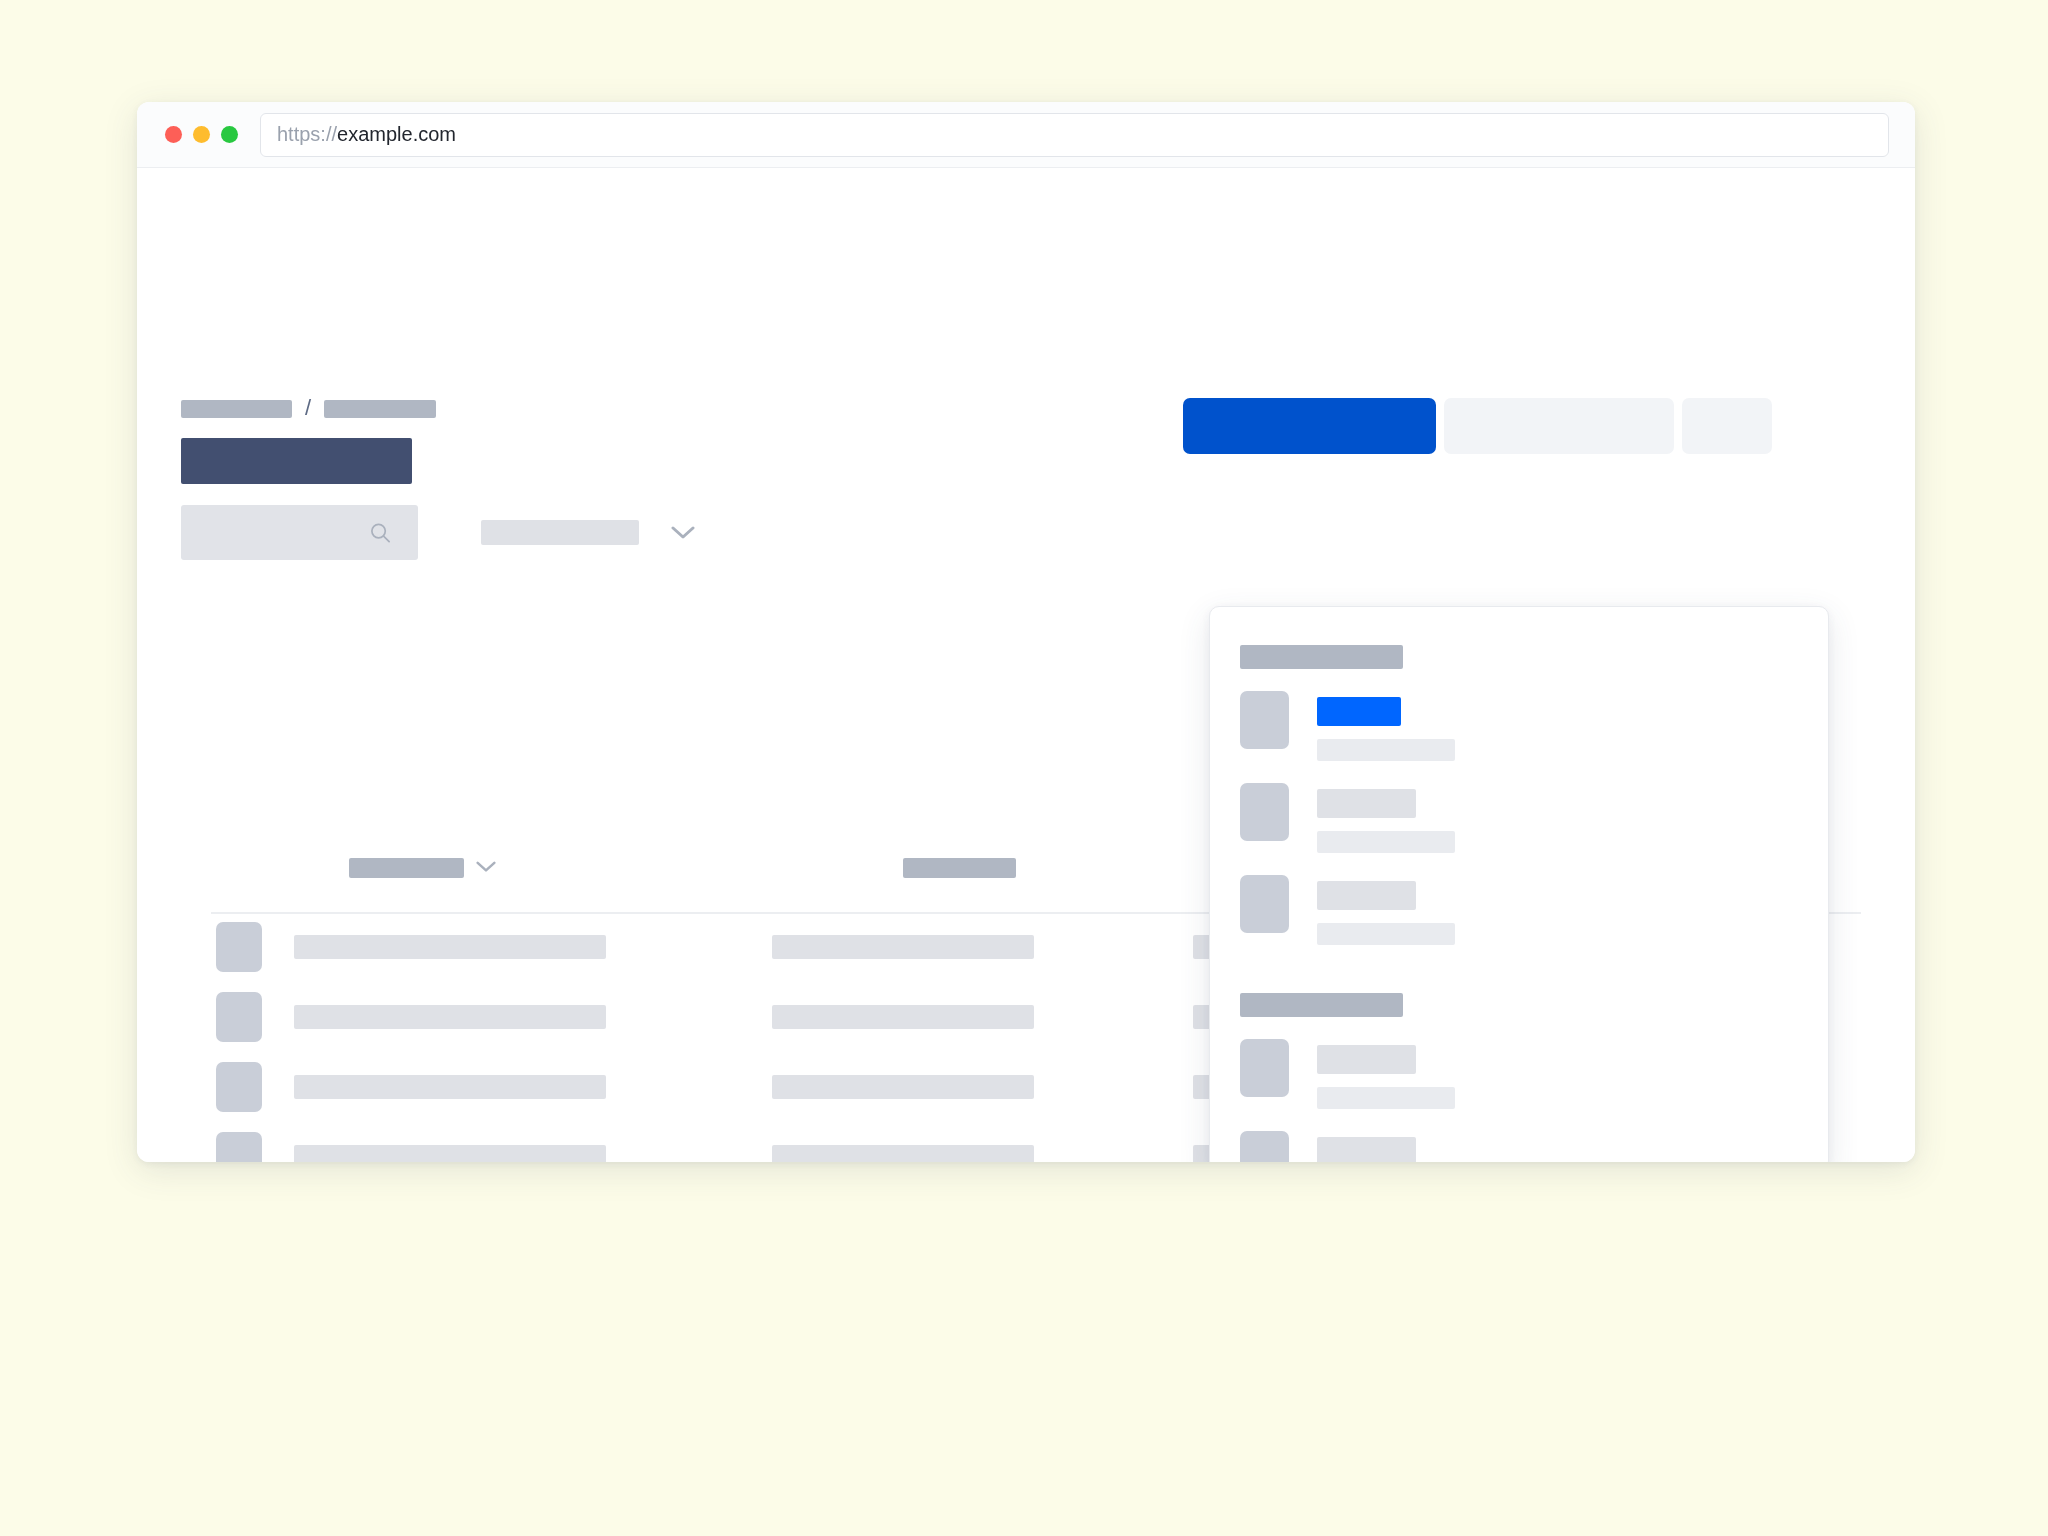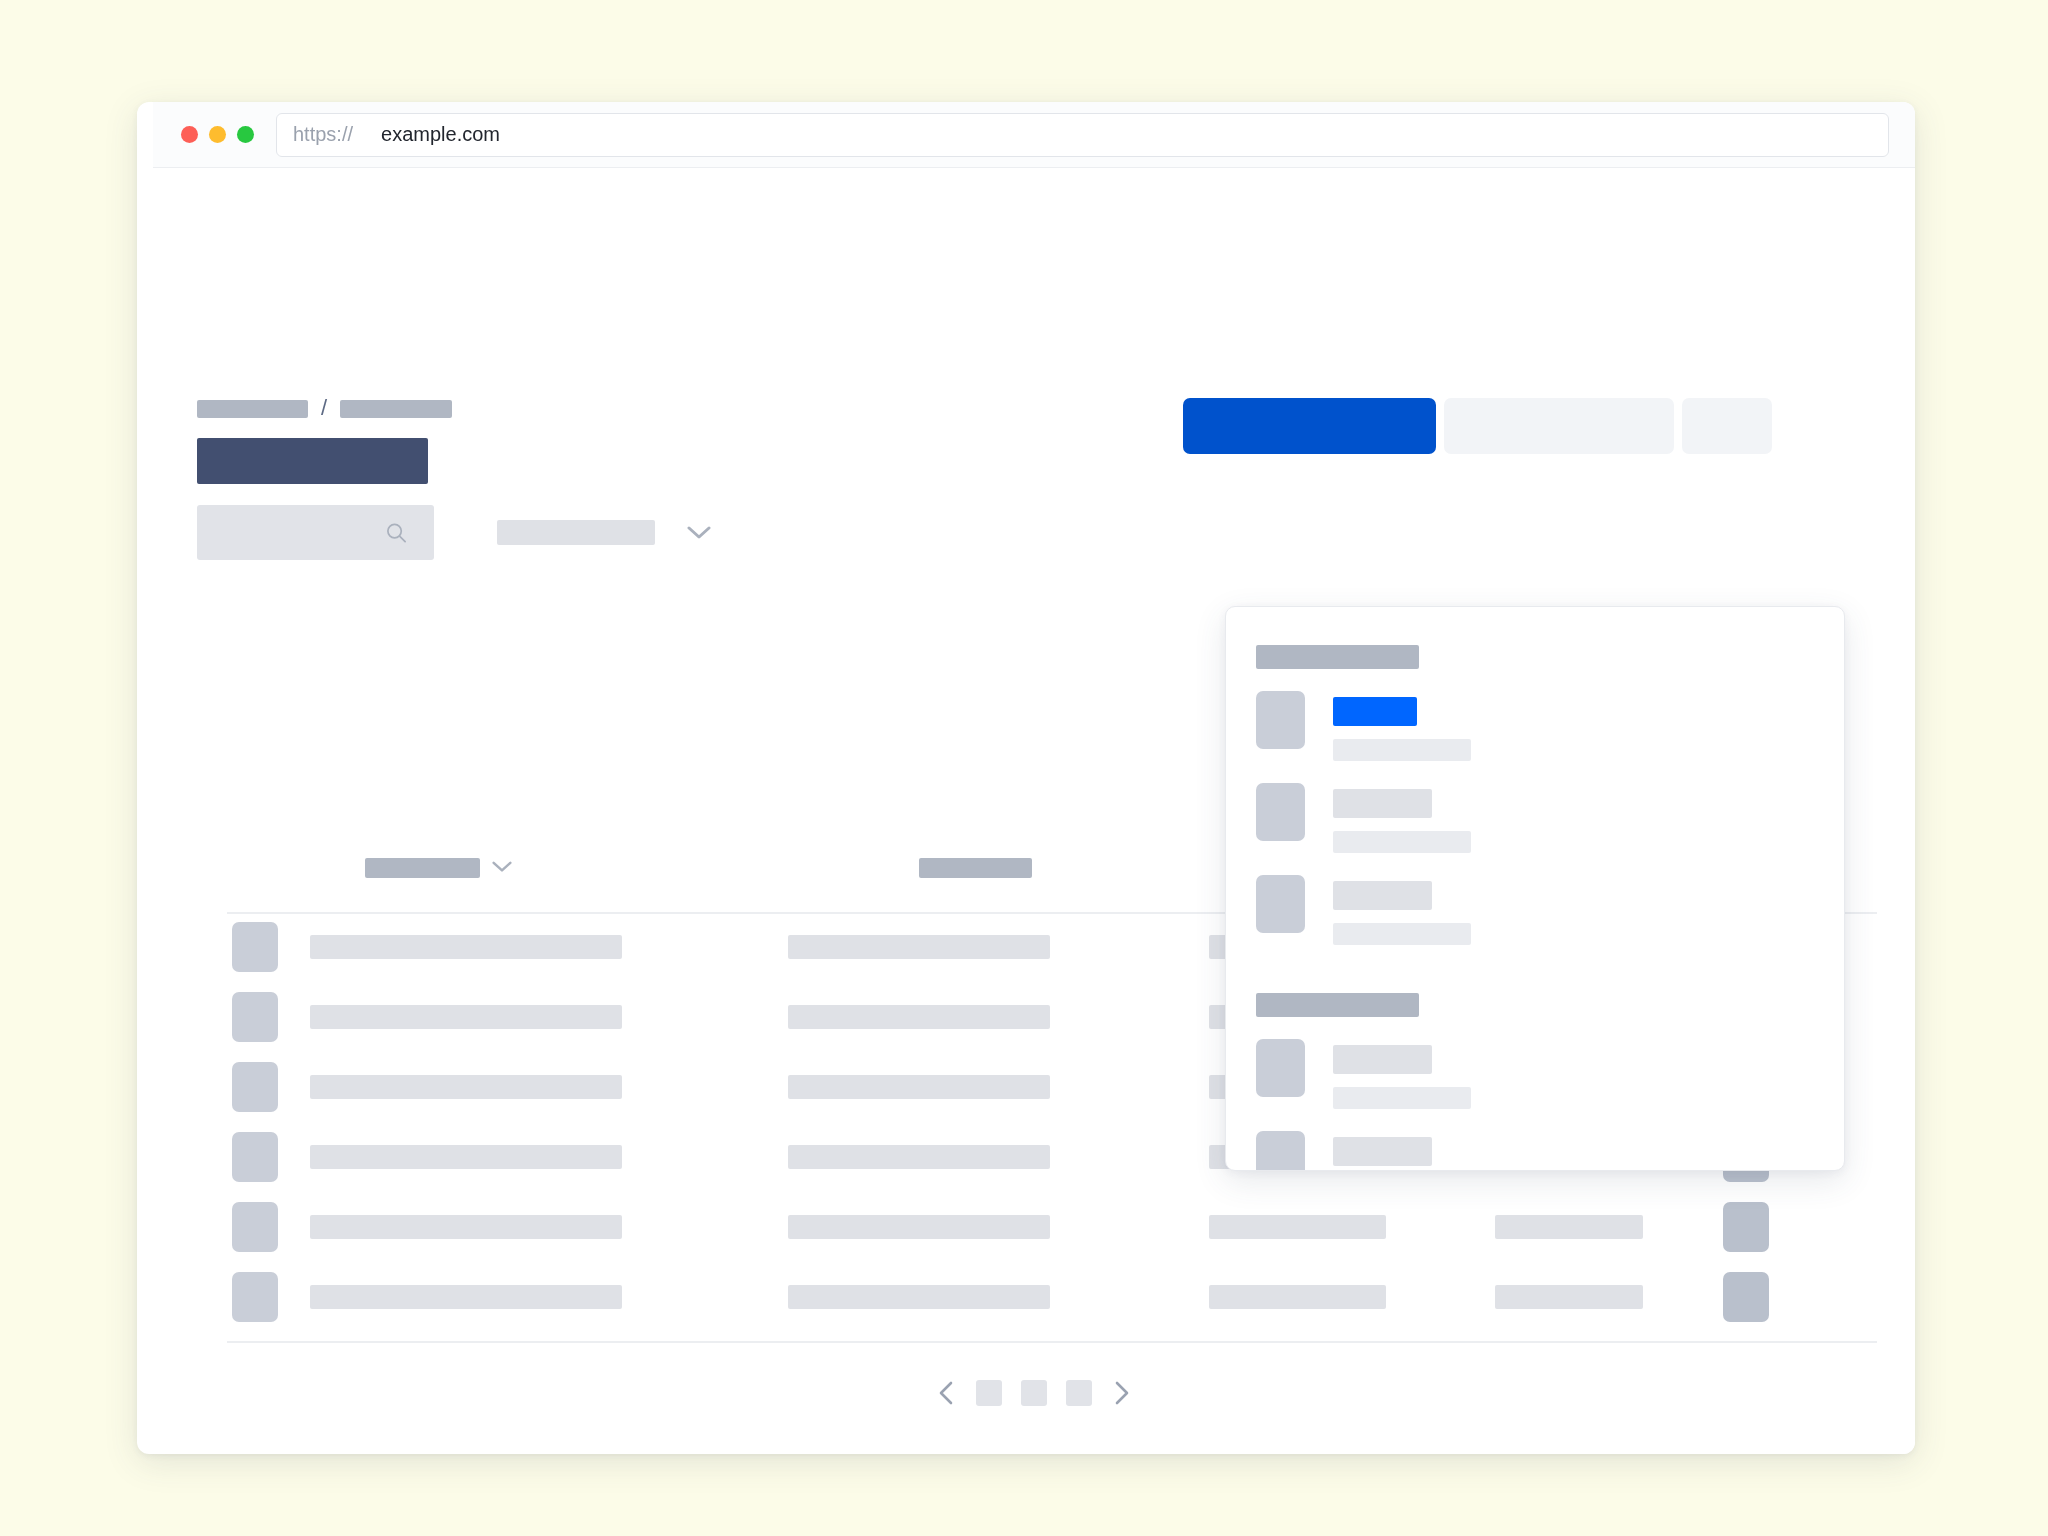--- a/index.html
+++ b/index.html
@@ -16,26 +16,25 @@
     font-family: "Liberation Sans", sans-serif;
     position: relative;
   }
 
   
   .browser-window {
     position: absolute;
     left: 137px;
     top: 102px;
     width: 1778px;
-    height: 1352px;
+    height: 1060px;
     background: #ffffff;
     border-radius: 12px;
     box-shadow: 0 8px 34px rgba(60,70,95,0.13), 0 2px 6px rgba(60,70,95,0.07);
     overflow: hidden;
-    padding-left: 16px;
   }
 
   .titlebar {
     position: relative;
     height: 66px;
     background: #fbfcfd;
     border-bottom: 1px solid #eceef1;
     display: flex;
     align-items: center;
     padding: 0 22px;
@@ -59,21 +58,21 @@
     background: #ffffff;
     border: 1px solid #e2e5ea;
     border-radius: 6px;
     display: flex;
     align-items: center;
     padding: 0 16px;
     font-size: 20px;
     margin-right: 4px;
   }
   .url-scheme { color: #9aa1ad; }
-  .url-host   { color: #22262e; margin-left: 28px; }
+  .url-host   { color: #22262e; }
 
   
   .page {
     position: relative;
     height: calc(100% - 66px);
     background: #ffffff;
   }
 
   
   .sk {

